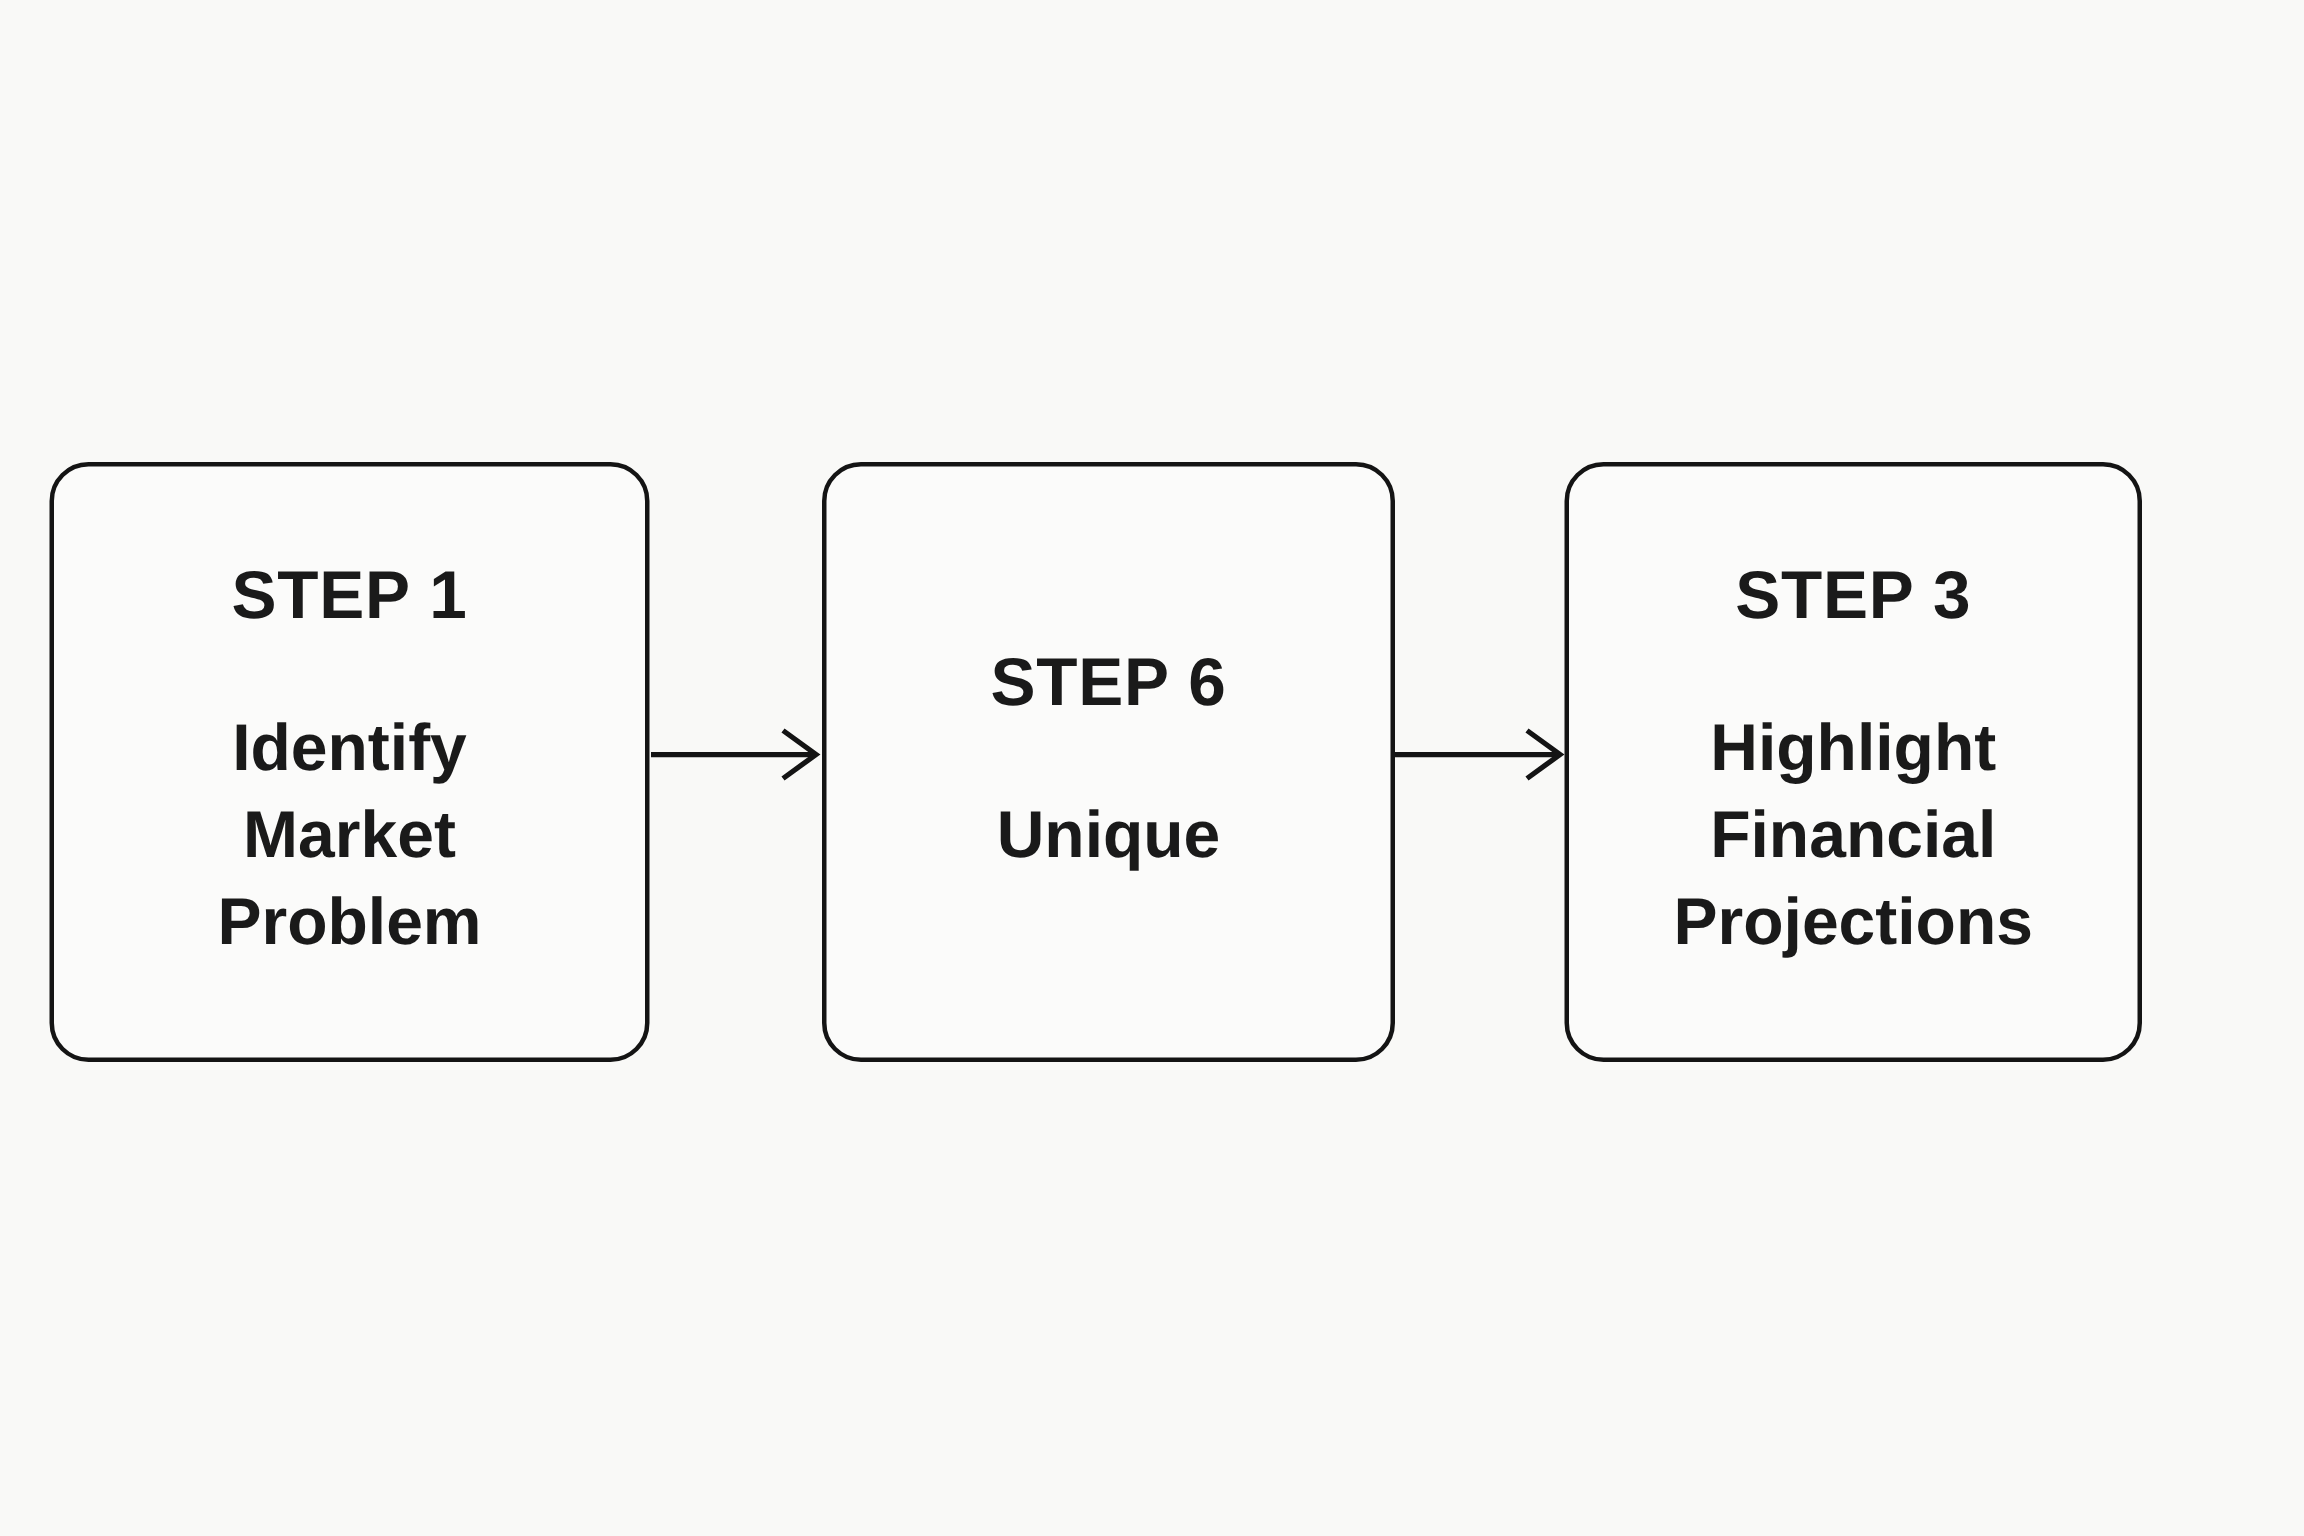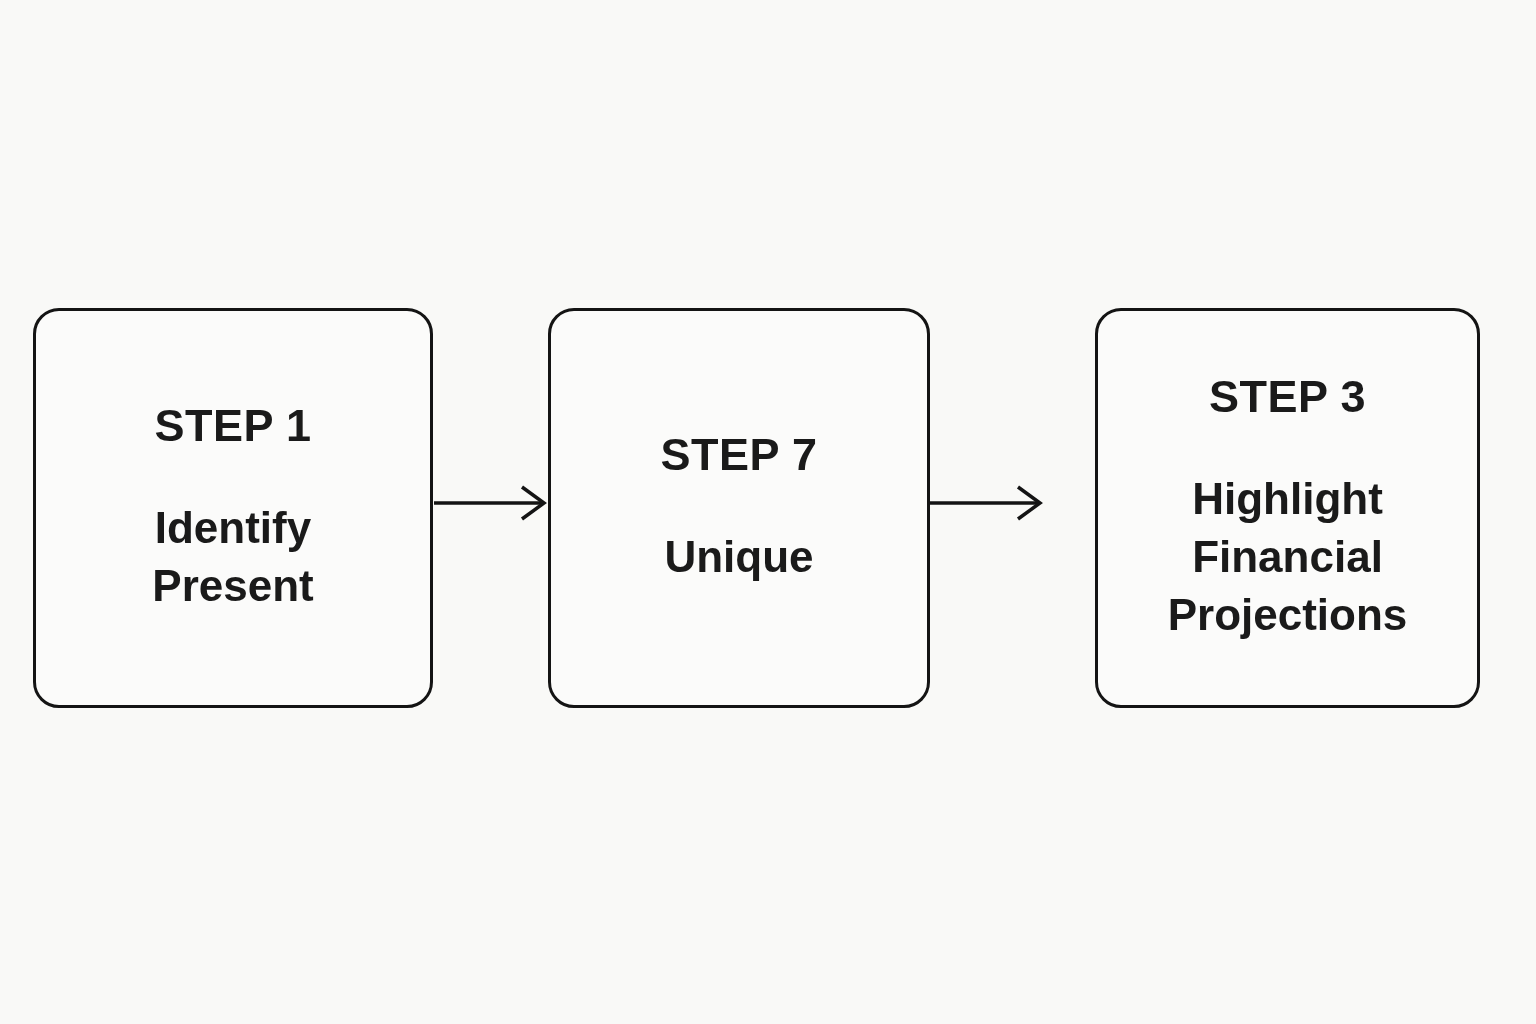--- a/index.html
+++ b/index.html
@@ -31,21 +31,21 @@
     border-radius: 26px;
     display: flex;
     flex-direction: column;
     align-items: center;
     justify-content: center;
     text-align: center;
     color: var(--text);
   }
   .step-box.pos-1 { left: 33px;   width: 400px; }
   .step-box.pos-2 { left: 548px;  width: 382px; }
-  .step-box.pos-3 { left: 1095px; width: 385px; }
+  .step-box.pos-3 { left: 1043px; width: 385px; }
   .step-label {
     font-size: 45px;
     font-weight: 700;
     letter-spacing: 0.5px;
     line-height: 1.1;
   }
   .step-body {
     margin-top: 48px;
     font-size: 44px;
     font-weight: 700;
@@ -66,33 +66,34 @@
 </style>
 </head>
 <body>
 
 <div class="canvas">
 
   <div class="step-box pos-1">
     <div class="step-label">STEP 1</div>
     <div class="step-body">
       <div>Identify</div>
-      <div>Present</div>
+      <div>Market</div>
+      <div>Problem</div>
     </div>
   </div>
 
   <div class="flow-arrow pos-1">
     <svg width="114" height="40" viewBox="0 0 114 40">
       <line x1="0" y1="20" x2="109" y2="20"></line>
       <polyline points="88,4 110,20 88,36"></polyline>
     </svg>
   </div>
 
   <div class="step-box pos-2">
-    <div class="step-label">STEP 7</div>
+    <div class="step-label">STEP 6</div>
     <div class="step-body">
       <div>Unique</div>
     </div>
   </div>
 
   <div class="flow-arrow pos-2">
     <svg width="114" height="40" viewBox="0 0 114 40">
       <line x1="0" y1="20" x2="109" y2="20"></line>
       <polyline points="88,4 110,20 88,36"></polyline>
     </svg>

